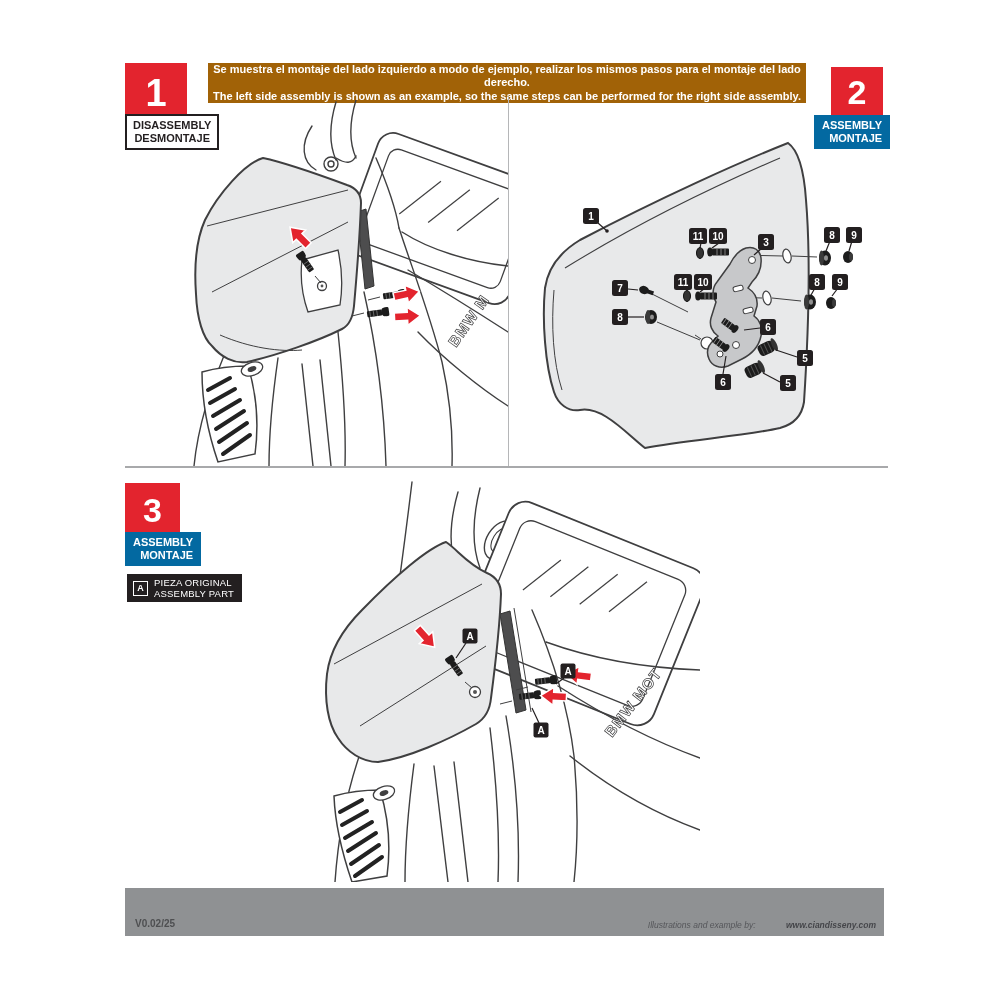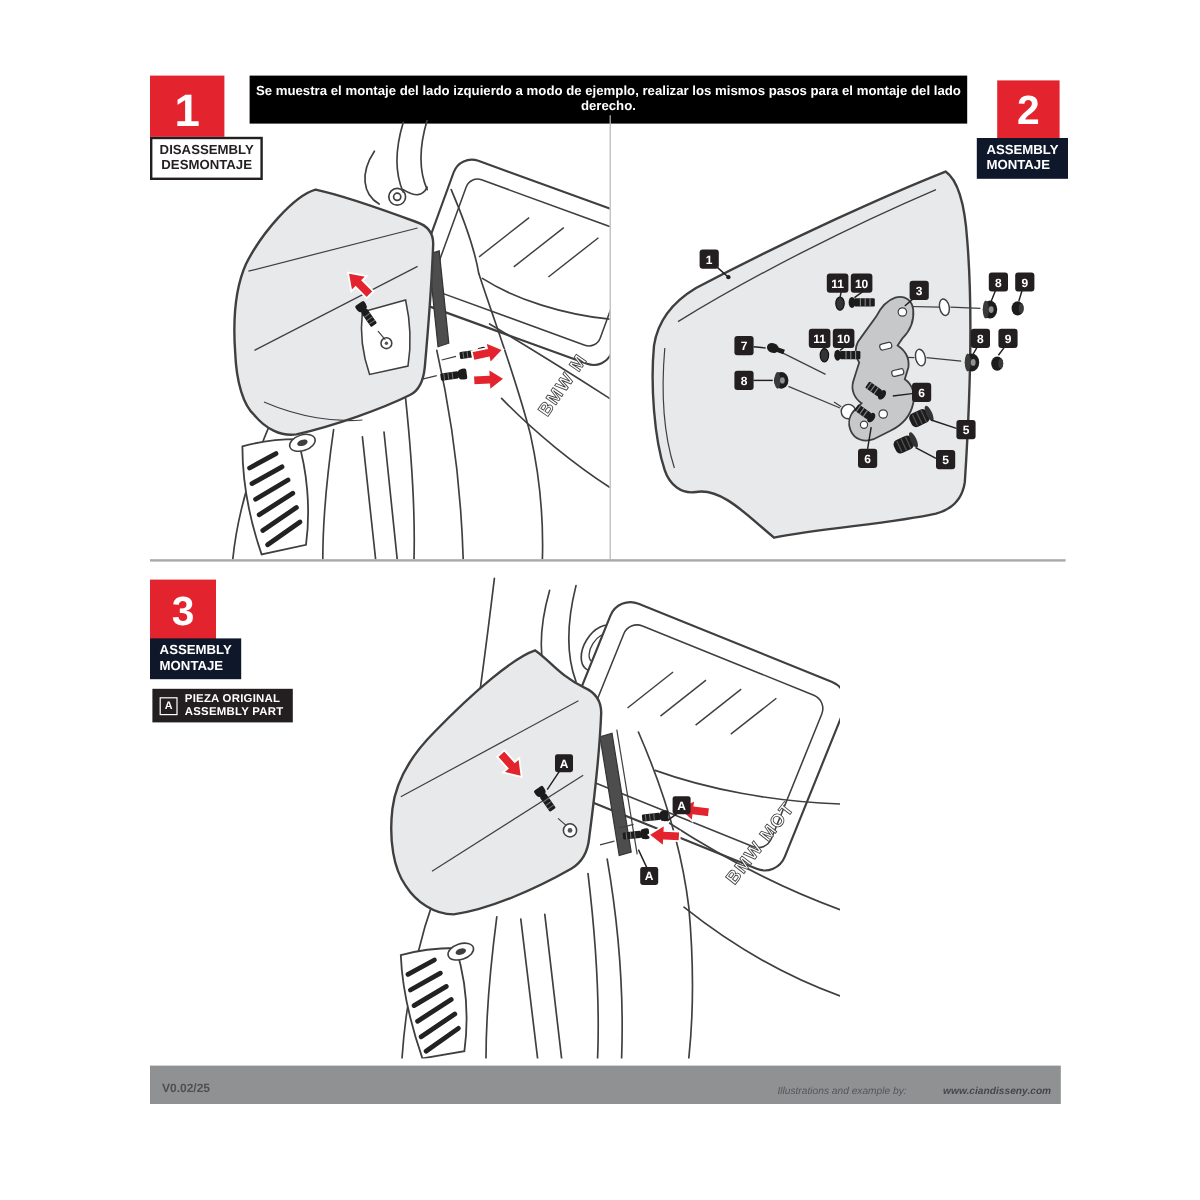--- a/index.html
+++ b/index.html
@@ -9,44 +9,44 @@
     -webkit-font-smoothing:antialiased;
   }
   .abs{position:absolute;}
   
   .step-num{
     background:#e3242e;color:#ffffff;font-weight:bold;
     display:flex;align-items:center;justify-content:center;
   }
   
   .banner{
-    background:#000000;color:#ffffff;font-weight:bold;
+    background:#a16207;color:#ffffff;font-weight:bold;
     font-size:11px;line-height:13.5px;text-align:center;
     display:flex;flex-direction:column;justify-content:center;
   }
   
   .label-outline{
     background:#ffffff;border:2.5px solid #231f20;color:#231f20;
     font-weight:bold;font-size:11px;line-height:13px;text-align:center;
     padding:3px 6px;
   }
   .label-solid{
-    background:#0f172a;color:#ffffff;font-weight:bold;
-    font-size:11px;line-height:13px;text-align:left;padding:4px 8px;
+    background:#0369a1;color:#ffffff;font-weight:bold;
+    font-size:11px;line-height:13px;text-align:right;padding:4px 8px;
   }
   .legend-box{
     background:#231f20;color:#ffffff;display:flex;align-items:center;
     gap:6px;padding:3px 8px 3px 6px;
   }
   .legend-badge{
     width:13px;height:13px;border:1.5px solid #ffffff;flex:0 0 auto;
     display:flex;align-items:center;justify-content:center;
     font-size:9px;font-weight:bold;color:#ffffff;background:#231f20;
   }
-  .legend-text{font-size:9.5px;line-height:11px;font-weight:bold;letter-spacing:.2px;}
+  .legend-text{font-size:9.5px;line-height:11px;font-weight:normal;letter-spacing:.2px;}
   
   .vdivider{background:#b5b6b8;width:1px;}
   .hdivider{background:#a8a9ab;height:2px;}
   
   .footer{background:#8f9193;}
   .footer .version{
     position:absolute;left:10px;bottom:7px;font-size:10px;font-weight:bold;color:#4e4f51;
   }
   .footer .page{
     position:absolute;left:0;right:0;top:6px;text-align:center;
@@ -62,20 +62,21 @@
   .badge-a-txt{fill:#ffffff;font-size:10px;font-weight:bold;text-anchor:middle;}
   .logo-txt{fill:#ffffff;stroke:#3f3f40;stroke-width:.7;font-size:15px;font-weight:bold;letter-spacing:1px;}
 </style>
 </head>
 <body>
 
 <div class="abs step-num" style="left:125px;top:63px;width:62px;height:60px;font-size:38px;">1</div>
 
 <div class="abs banner" style="left:208px;top:63px;width:598px;height:40px;">
   <div>Se muestra el montaje del lado izquierdo a modo de ejemplo, realizar los mismos pasos para el montaje  del lado derecho.</div>
+  <div>The left side assembly is shown as an example, so the same steps can be performed for the right side assembly.</div>
 </div>
 
 <div class="abs step-num" style="left:831px;top:67px;width:52px;height:50px;font-size:34px;">2</div>
 
 <div class="abs label-outline" style="left:125px;top:114px;min-width:68px;">
   <div>DISASSEMBLY</div>
   <div>DESMONTAJE</div>
 </div>
 
 <div class="abs label-solid" style="left:814px;top:115px;min-width:53px;">
@@ -548,16 +549,16 @@
       <text class="badge-a-txt" y="3.6">A</text>
     </g>
   <g transform="translate(241,252)">
       <rect x="-7.5" y="-7.5" width="15" height="15" rx="2" fill="#231f20"></rect>
       <text class="badge-a-txt" y="3.6">A</text>
     </g>
 
   <text class="logo-txt" transform="translate(312,260) rotate(-52)">BMW MOT</text>
 </svg>
 
-<div class="abs footer" style="left:125px;top:888px;width:759px;height:32px;">
+<div class="abs footer" style="left:125px;top:888px;width:759px;height:48px;">
   <span class="version">V0.02/25</span>
   <span class="credit"><i>Illustrations and example by: </i><b>www.ciandisseny.com</b></span>
 </div>
 
 </body></html>

